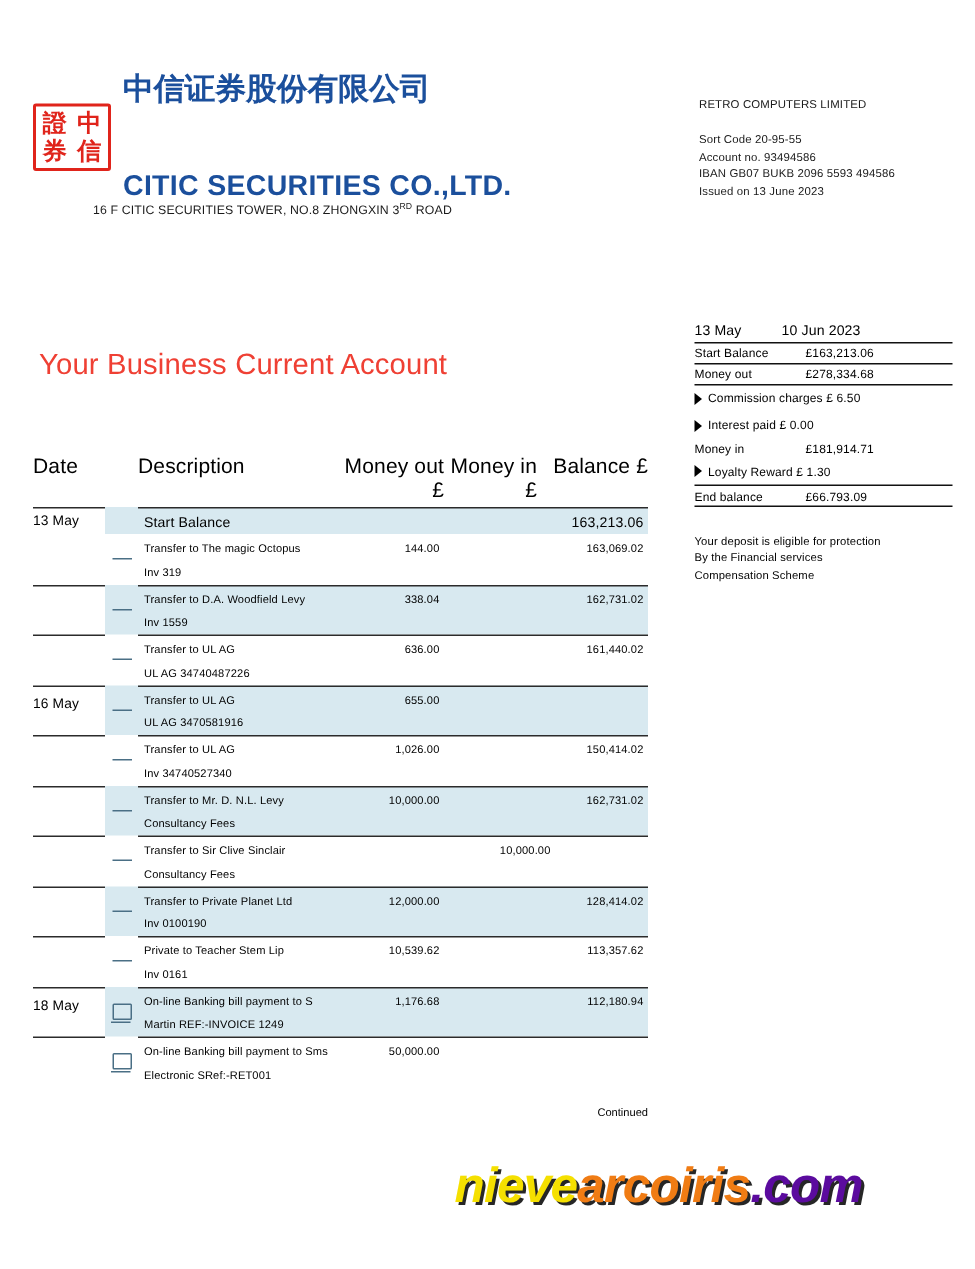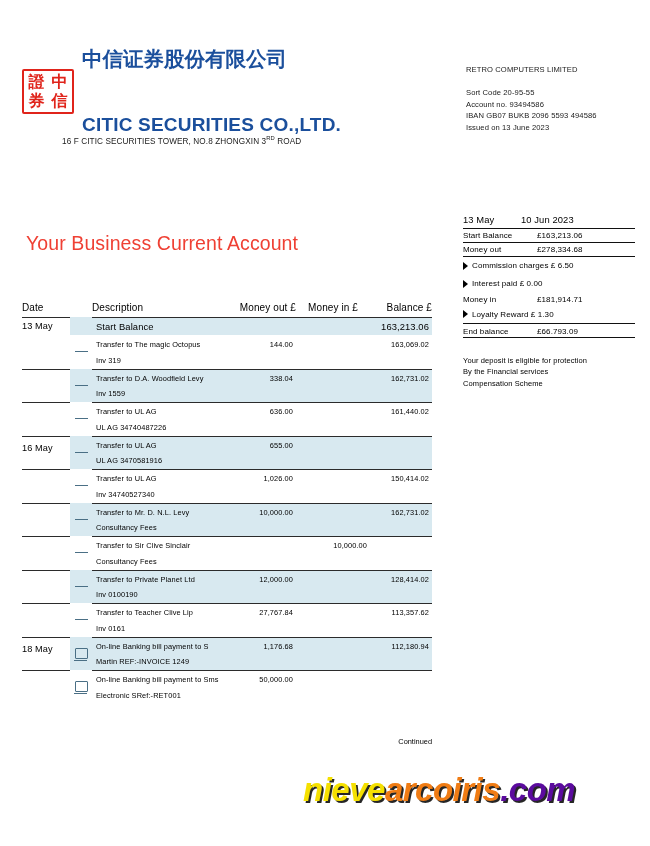--- a/index.html
+++ b/index.html
@@ -172,21 +172,21 @@
 
   
   #txn {
     position: absolute;
     left: 22px;
     top: 302px;
     width: 410px;
   }
   .thead {
     display: flex;
-    font-size: 10px;
+    font-size: 14px;
     padding-bottom: 4px;
     letter-spacing: 0.1px;
   }
   .c-date  { width: 48px;  flex: 0 0 auto; }
   .c-icon  { width: 22px;  flex: 0 0 auto; }
   .c-desc  { flex: 1 1 auto; }
   .c-out   { width: 72px;  flex: 0 0 auto; text-align: right; }
   .c-in    { width: 62px;  flex: 0 0 auto; text-align: right; }
   .c-bal   { width: 74px;  flex: 0 0 auto; text-align: right; }
   .thead .c-desc { padding-left: 22px; }
@@ -484,24 +484,24 @@
           <div class="cell c-out fill seg">12,000.00</div>
           <div class="cell c-in fill seg"></div>
           <div class="cell c-bal fill seg">128,414.02</div>
         </div>
         <div class="row">
           <div class="cell c-date seg"></div>
           <div class="cell c-icon fill">
             <span class="dash-icon"></span>
           </div>
           <div class="cell c-desc fill seg">
-            <div>Transfer to Teacher Clive Lip</div>
+            <div>Private to Teacher Stem Lip</div>
             <div class="txn-line2">Inv 0161</div>
           </div>
-          <div class="cell c-out fill seg">27,767.84</div>
+          <div class="cell c-out fill seg">10,539.62</div>
           <div class="cell c-in fill seg"></div>
           <div class="cell c-bal fill seg">113,357.62</div>
         </div>
         <div class="row shaded">
           <div class="cell c-date seg">18 May</div>
           <div class="cell c-icon fill">
             <span class="pc-icon"></span>
           </div>
           <div class="cell c-desc fill seg">
             <div>On-line Banking bill payment to S</div>

